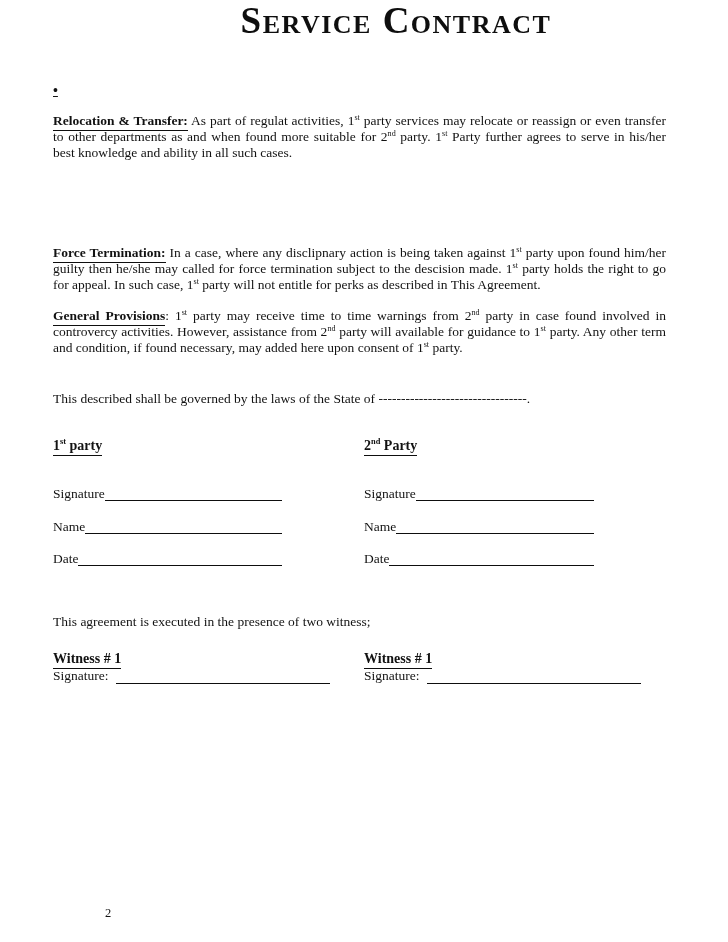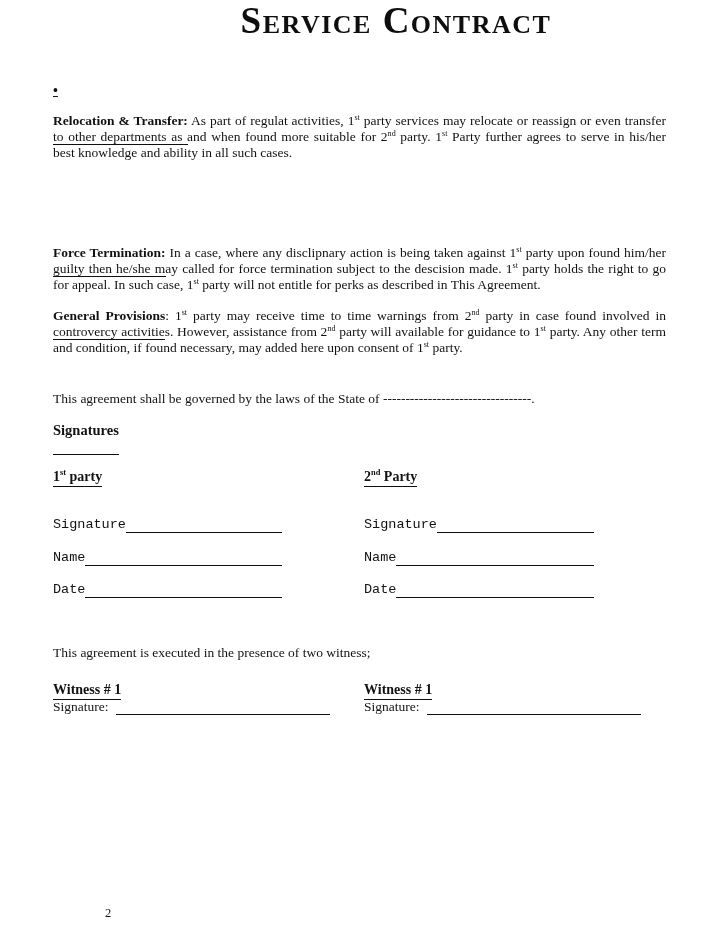--- a/index.html
+++ b/index.html
@@ -38,21 +38,21 @@
     line-height:17px;
     font-weight:bold;
     font-style:italic;
   }
   .sec-relocation { margin-top:15px; }
   .sec-force      { margin-top:84px; }
   .sec-general    { margin-top:15px; }
   .heading-ul {
     font-weight:bold;
     border-bottom:1.6px solid #0e0e0e;
-    padding-bottom:16px;
+    padding-bottom:2px;
   }
   .governing { margin-top:35px; }
   .signatures-heading {
     margin-top:15px;
     font-weight:bold;
     font-size:14.5px;
     line-height:16px;
   }
   .read-note { margin-top:21px; }
   .two-col {
@@ -61,24 +61,23 @@
   }
   .parties { margin-top:30px; }
   .party-heading {
     font-weight:bold;
     font-size:14px;
     line-height:18px;
   }
   .party-heading .heading-ul { padding-bottom:2px; }
   .fieldrow {
     display:flex;
-    align-items:center;
+    align-items:flex-start;
     width:229px;
     line-height:16px;
-    font-family:Liberation Mono, monospace;
   }
   .fieldrow.r { width:230px; }
   .fieldrow .line {
     flex:1;
     border-bottom:1.2px solid #0e0e0e;
     height:14px;
   }
   .fr-1 { margin-top:31px; }
   .fr-2 { margin-top:17px; }
   .fr-3 { margin-top:16px; }
@@ -119,23 +118,22 @@
 
     <div class="bullet-line">•</div>
 
 
     <p class="para sec-relocation"><span class="heading-ul">Relocation &amp; Transfer:</span><span> As part of regulat activities, 1<sup>st</sup> party services may relocate or reassign or even transfer to other departments as and when found more suitable for 2<sup>nd</sup> party. 1<sup>st</sup> Party further agrees to serve in his/her best knowledge and ability in all such cases.</span></p>
 
     <p class="para sec-force"><span class="heading-ul">Force Termination:</span><span> In a case, where any disclipnary action is being taken against 1<sup>st</sup> party upon found him/her guilty then he/she may called for force termination subject to the descision made. 1<sup>st</sup> party holds the right to go for appeal. In such case, 1<sup>st</sup> party will not entitle for perks as described in This Agreement.</span></p>
 
     <p class="para sec-general"><span class="heading-ul">General Provisions</span><span>: 1<sup>st</sup> party may receive time to time warnings from 2<sup>nd</sup> party in case found involved in controvercy activities. However, assistance from 2<sup>nd</sup> party will available for guidance to 1<sup>st</sup> party. Any other term and condition, if found necessary, may added here upon consent of 1<sup>st</sup> party.</span></p>
 
-    <p class="para governing">This agreement shall be governed by the laws of the State of ---------------------------------.</p>
+    <p class="para governing">This described shall be governed by the laws of the State of ---------------------------------.</p>
 
-    <p class="para signatures-heading"><span class="heading-ul">Signatures</span></p>
 
 
     <div class="two-col parties">
       <div>
         <div class="party-heading"><span class="heading-ul">1<sup>st</sup> party</span></div>
         <div class="fieldrow fr-1">
           <span>Signature</span>
           <span class="line"></span>
         </div>
         <div class="fieldrow fr-2">

